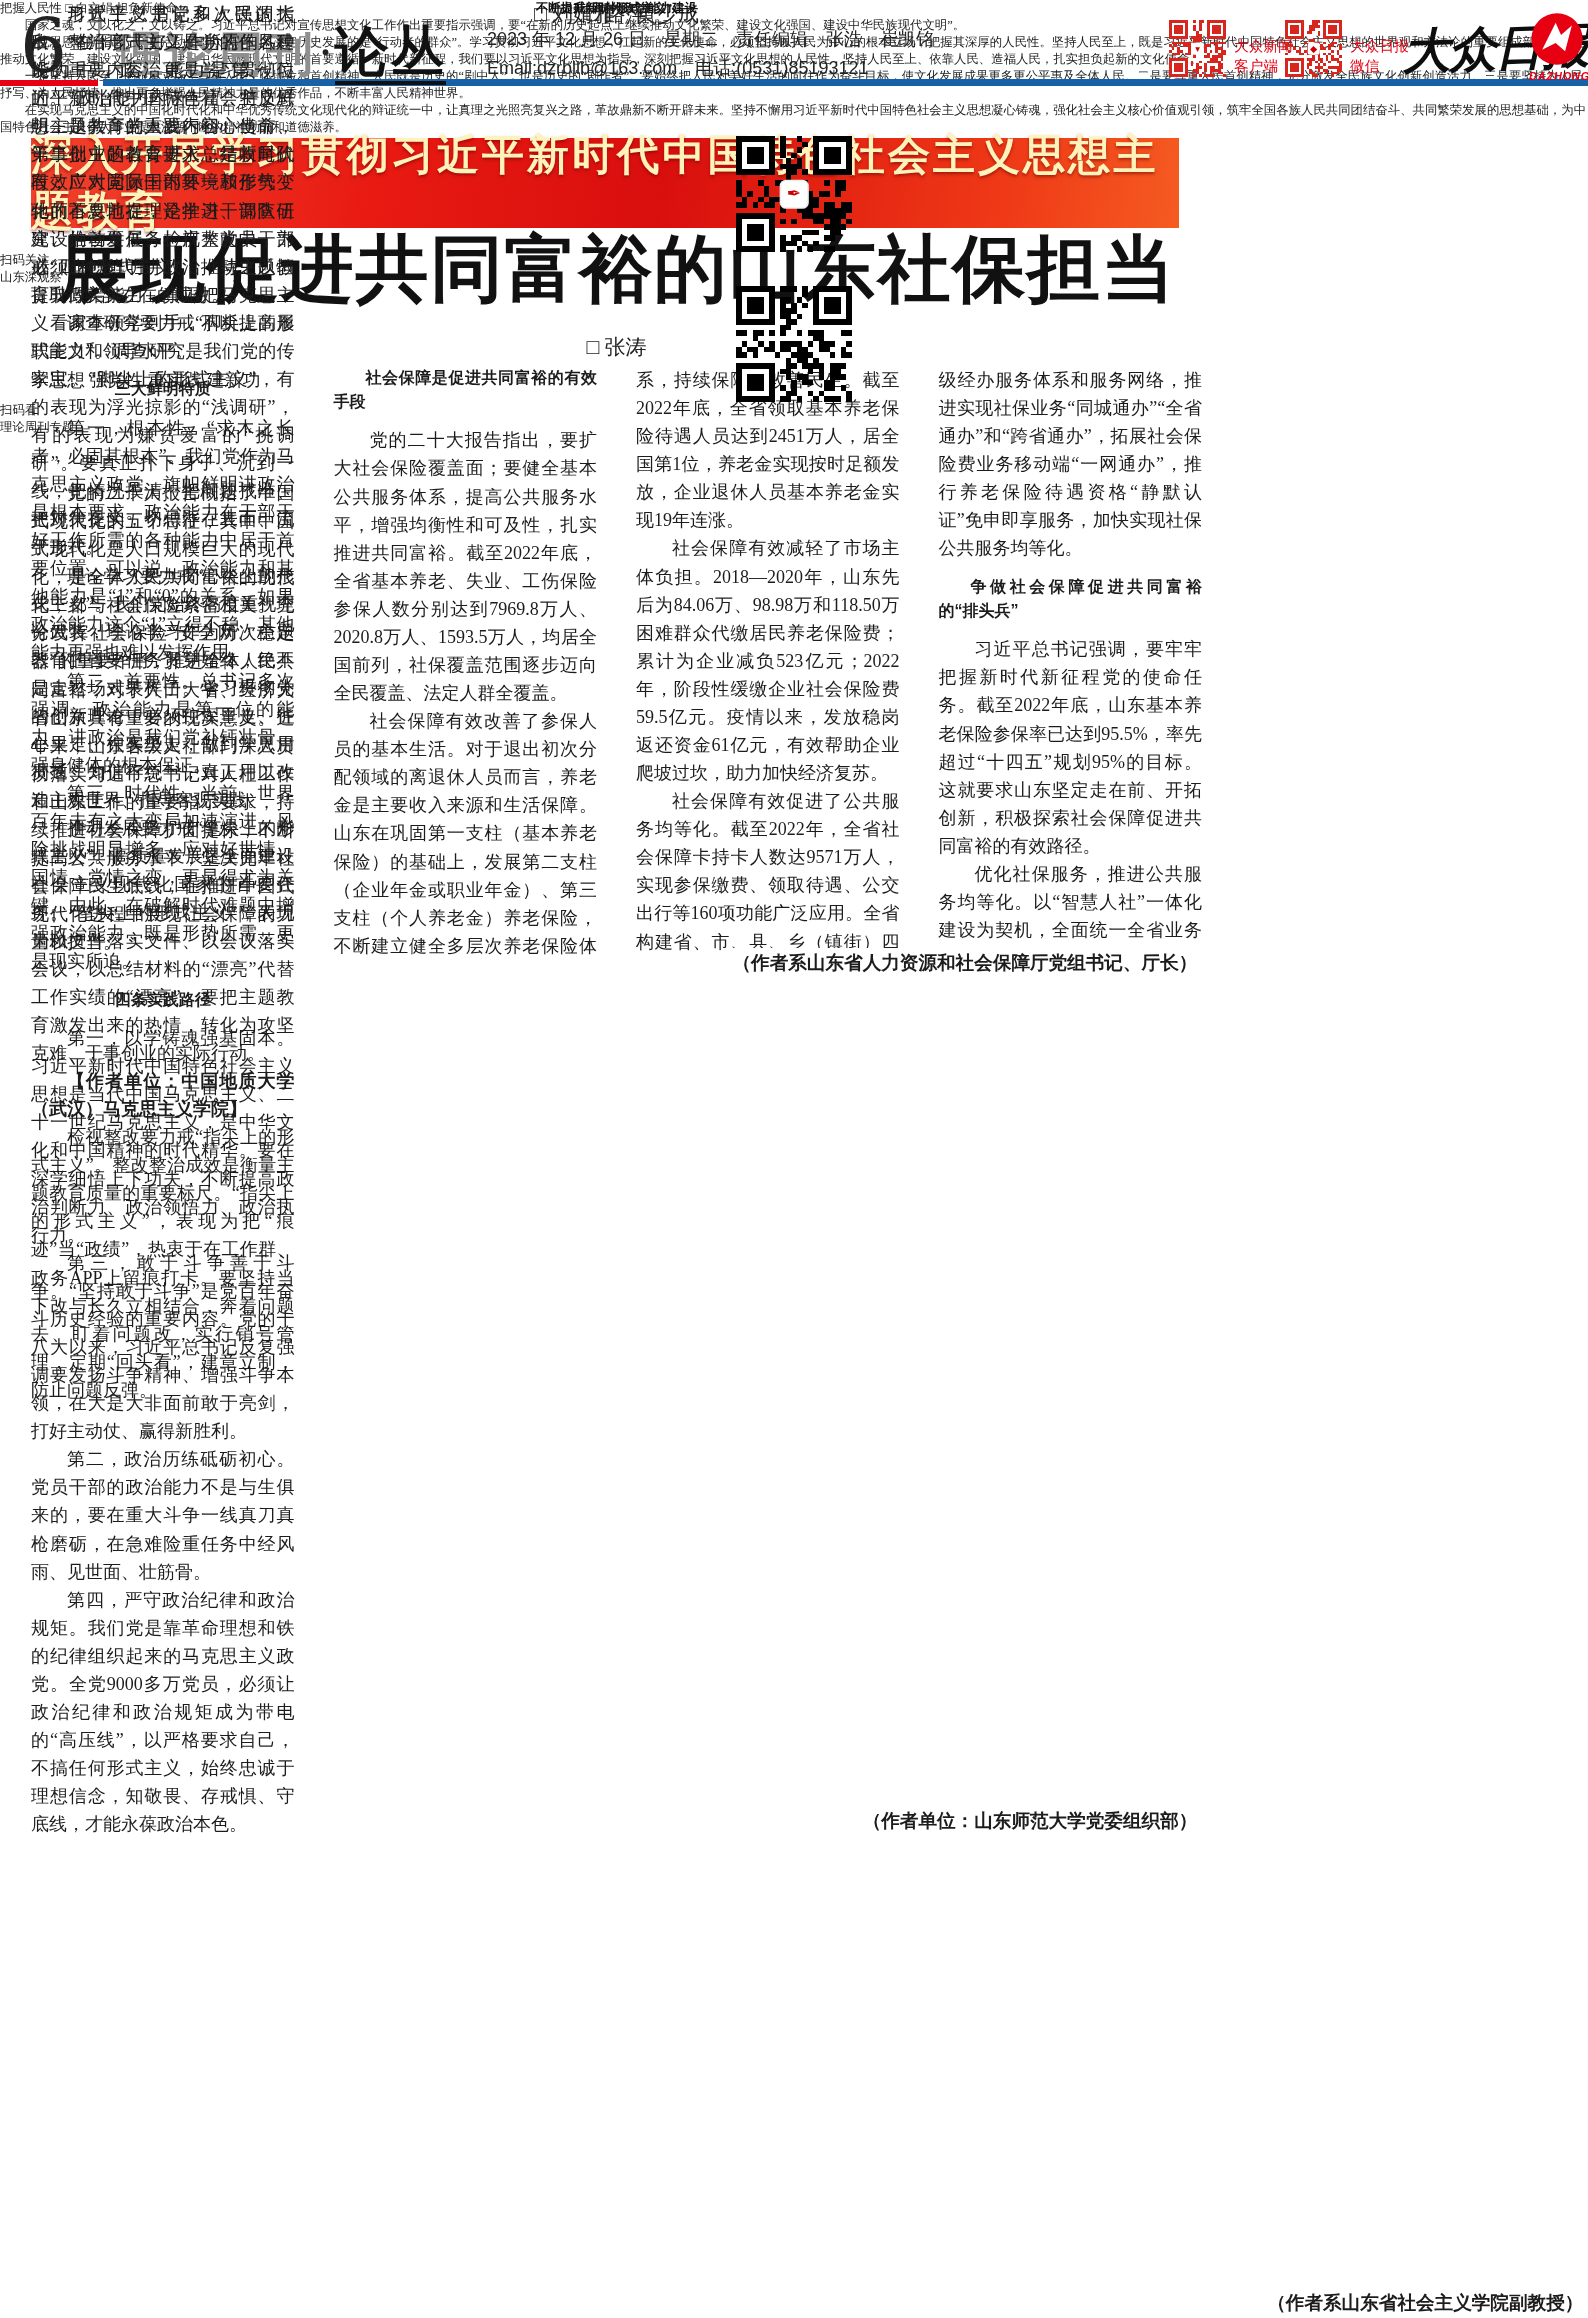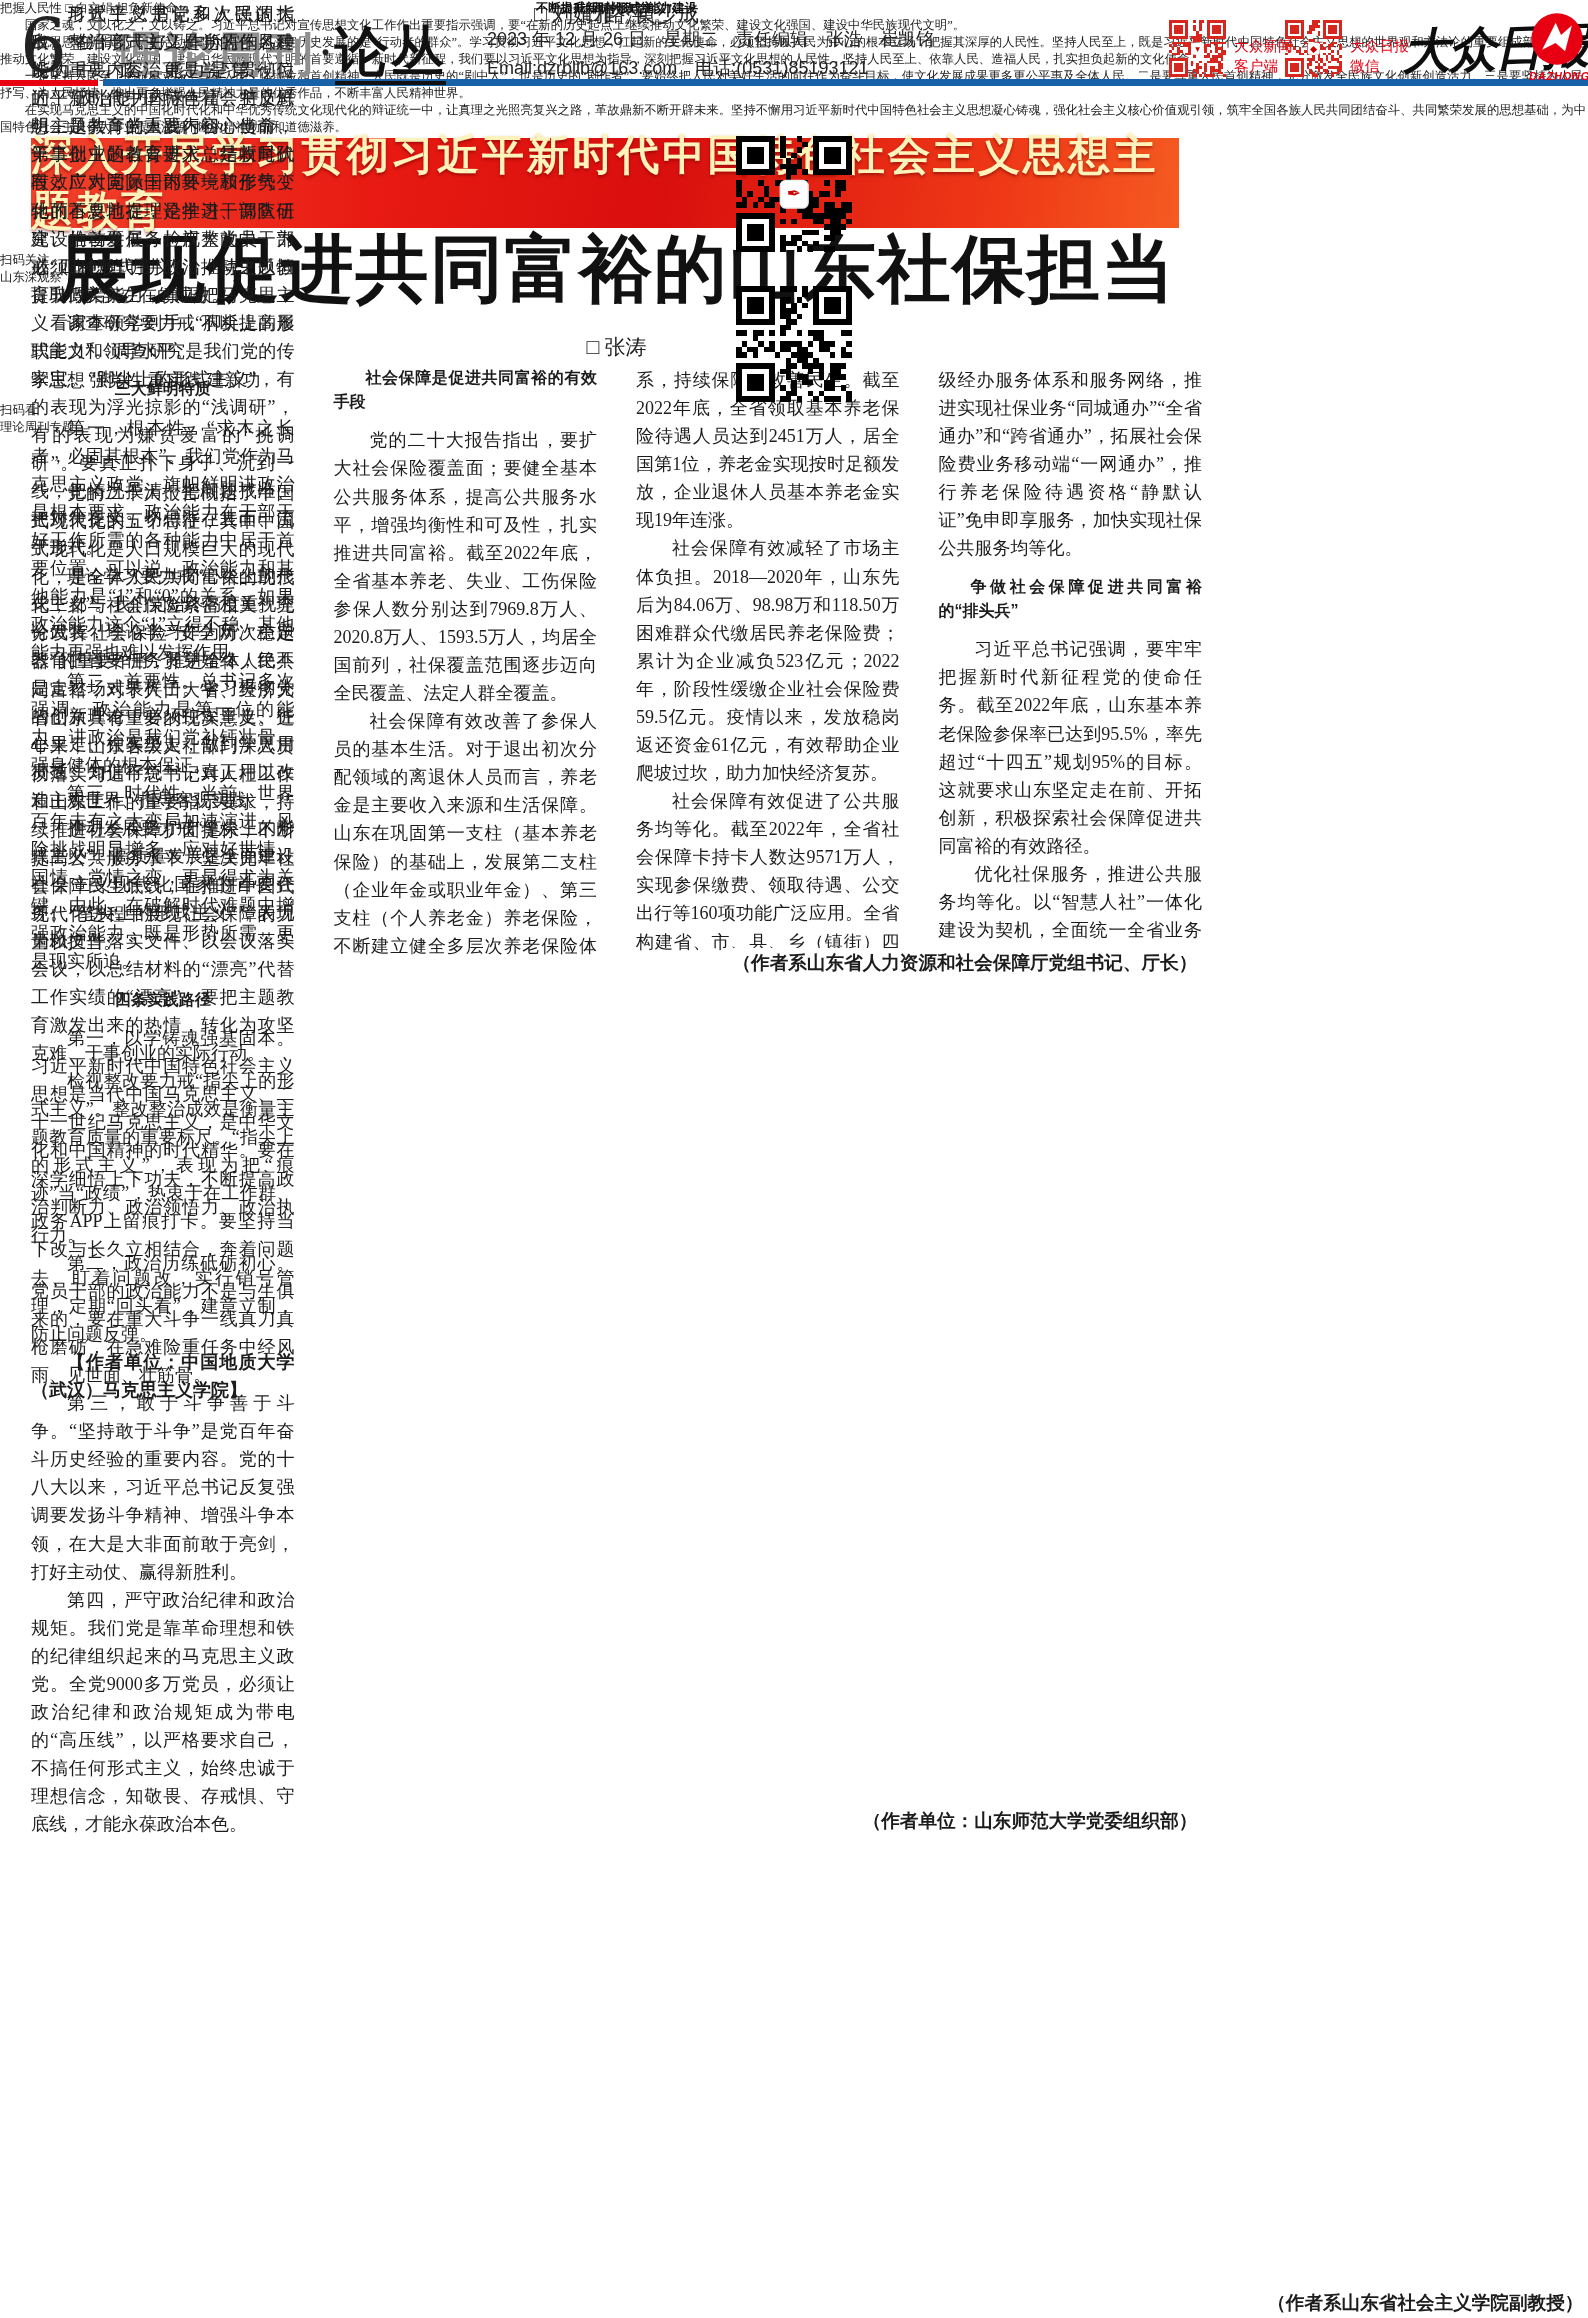--- a/index.html
+++ b/index.html
@@ -418,36 +418,36 @@
     <span class="attr overlay" data-interactable="false">（作者系山东省人力资源和社会保障厅党组书记、厅长）</span>
   </div>
 
   <div id="t2" class="a-title" data-interactable="false">力戒“四种形式主义”</div>
   <div id="b2" class="a-byline" data-interactable="false">□ 刘婧雅　黄少成</div>
   <div id="body2" class="a-body" data-interactable="false">
     <p class="para" data-interactable="false">形式主义是党和人民的大敌。整治形式主义是党的作风建设的重要内容，更是学习贯彻习近平新时代中国特色社会主义思想主题教育的重要内容。当前，第二批主题教育进入总结收尾阶段，广大党员干部要一鼓作气，驰而不息地在理论学习、调查研究、推动发展、检视整改中，力戒“四种形式主义”，推动主题教育取得实实在在的成效。</p>
     <p class="para" data-interactable="false">调查研究要力戒“脚尖上的形式主义”。调查研究是我们党的传家宝。“脚尖上的形式主义”，有的表现为浮光掠影的“浅调研”，有的表现为嫌贫爱富的“挑调研”。要真正扑下身子、沉到一线，把情况摸清、把问题找准、把对策提实，切忌浮在表面、流于形式。</p>
     <p class="para" data-interactable="false">理论学习要力戒“心尖上的形式主义”。我们党始终高度重视理论武装，理论学习作为历次主题教育的首要任务贯穿始终，绝不是走过场式装样子。学习贯彻党的创新理论，必须往深里走、往心里走、往实里走，做到学思用贯通、知信行统一，真正用以改造主观世界、指导客观实践。</p>
     <p class="para" data-interactable="false">推动发展要力戒“笔尖上的形式主义”。高质量发展是全面建设社会主义现代化国家的首要任务。“笔尖上的形式主义”，表现为以文件落实文件、以会议落实会议，以总结材料的“漂亮”代替工作实绩的“漂亮”。要把主题教育激发出来的热情，转化为攻坚克难、干事创业的实际行动。</p>
+    <p class="para attr" style="text-indent:2em" data-interactable="false">【作者单位：中国地质大学（武汉）马克思主义学院】</p>
     <p class="para" data-interactable="false">检视整改要力戒“指尖上的形式主义”。整改整治成效是衡量主题教育质量的重要标尺。“指尖上的形式主义”，表现为把“痕迹”当“政绩”，热衷于在工作群、政务APP上留痕打卡。要坚持当下改与长久立相结合，奔着问题去、盯着问题改，实行销号管理，定期“回头看”，建章立制，防止问题反弹。</p>
-    <p class="para attr" style="text-indent:2em" data-interactable="false">【作者单位：中国地质大学（武汉）马克思主义学院】</p>
   </div>
 
   <div id="t3" class="a-title" data-interactable="false">不断提升新时代政治能力建设</div>
   <div id="b3" class="a-byline" data-interactable="false">□ 路萍</div>
   <div id="body3" class="a-body" data-interactable="false">
     <p class="para" data-interactable="false">习近平总书记多次强调指出：“在干部干好工作所需的各种能力中，政治能力是第一位的。”政治能力内涵丰富、特质鲜明，是共产党人践行初心使命、干事创业的首要要求，是新时代有效应对国际国内环境和形势变化的首要前提，是推进干部队伍建设的首要任务。广大党员干部必须旗帜鲜明讲政治，持之以恒提升政治能力，真正把马克思主义看家本领学到手，不断提高履职能力和领导水平。</p>
     <div class="subhead center" data-interactable="false">三大鲜明特质</div>
     <p class="para" data-interactable="false">第一，根本性。“求木之长者，必固其根本”。我们党作为马克思主义政党，旗帜鲜明讲政治是根本要求。政治能力在干部干好工作所需的各种能力中居于首要位置。可以说，政治能力和其他能力是“1”和“0”的关系，如果政治能力这个“1”立得不稳，其他能力再强也难以发挥作用。</p>
     <p class="para" data-interactable="false">第二，首要性。总书记多次强调，政治能力是第一位的能力，讲政治是我们党补钙壮骨、强身健体的根本保证。</p>
     <p class="para" data-interactable="false">第三，时代性。当前，世界百年未有之大变局加速演进，风险挑战明显增多，应对好世情、国情、党情之变，更显得尤为关键。由此，在破解时代难题中增强政治能力，既是形势所需，更是现实所迫。</p>
     <div class="subhead center" data-interactable="false">四条实践路径</div>
     <p class="para" data-interactable="false">第一，以学铸魂强基固本。习近平新时代中国特色社会主义思想是当代中国马克思主义、二十一世纪马克思主义，是中华文化和中国精神的时代精华。要在深学细悟上下功夫，不断提高政治判断力、政治领悟力、政治执行力。</p>
+    <p class="para" data-interactable="false">第三，敢于斗争善于斗争。“坚持敢于斗争”是党百年奋斗历史经验的重要内容。党的十八大以来，习近平总书记反复强调要发扬斗争精神、增强斗争本领，在大是大非面前敢于亮剑，打好主动仗、赢得新胜利。</p>
     <p class="para" data-interactable="false">第二，政治历练砥砺初心。党员干部的政治能力不是与生俱来的，要在重大斗争一线真刀真枪磨砺，在急难险重任务中经风雨、见世面、壮筋骨。</p>
-    <p class="para" data-interactable="false">第三，敢于斗争善于斗争。“坚持敢于斗争”是党百年奋斗历史经验的重要内容。党的十八大以来，习近平总书记反复强调要发扬斗争精神、增强斗争本领，在大是大非面前敢于亮剑，打好主动仗、赢得新胜利。</p>
     <p class="para" data-interactable="false">第四，严守政治纪律和政治规矩。我们党是靠革命理想和铁的纪律组织起来的马克思主义政党。全党9000多万党员，必须让政治纪律和政治规矩成为带电的“高压线”，以严格要求自己，不搞任何形式主义，始终忠诚于理想信念，知敬畏、存戒惧、守底线，才能永葆政治本色。</p>
     <span class="attr overlay" data-interactable="false">（作者单位：山东师范大学党委组织部）</span>
   </div>
 
   <div class="divider" data-interactable="false"></div>
   <div class="sidebar" data-interactable="false">
     <div class="sb-float" data-interactable="false">
       <span class="sb-t1" data-interactable="false">把握人民性</span>
       <span class="sb-by" data-interactable="false">□ 白文娟</span>
       <span class="sb-t2" data-interactable="false">担负新使命</span>

